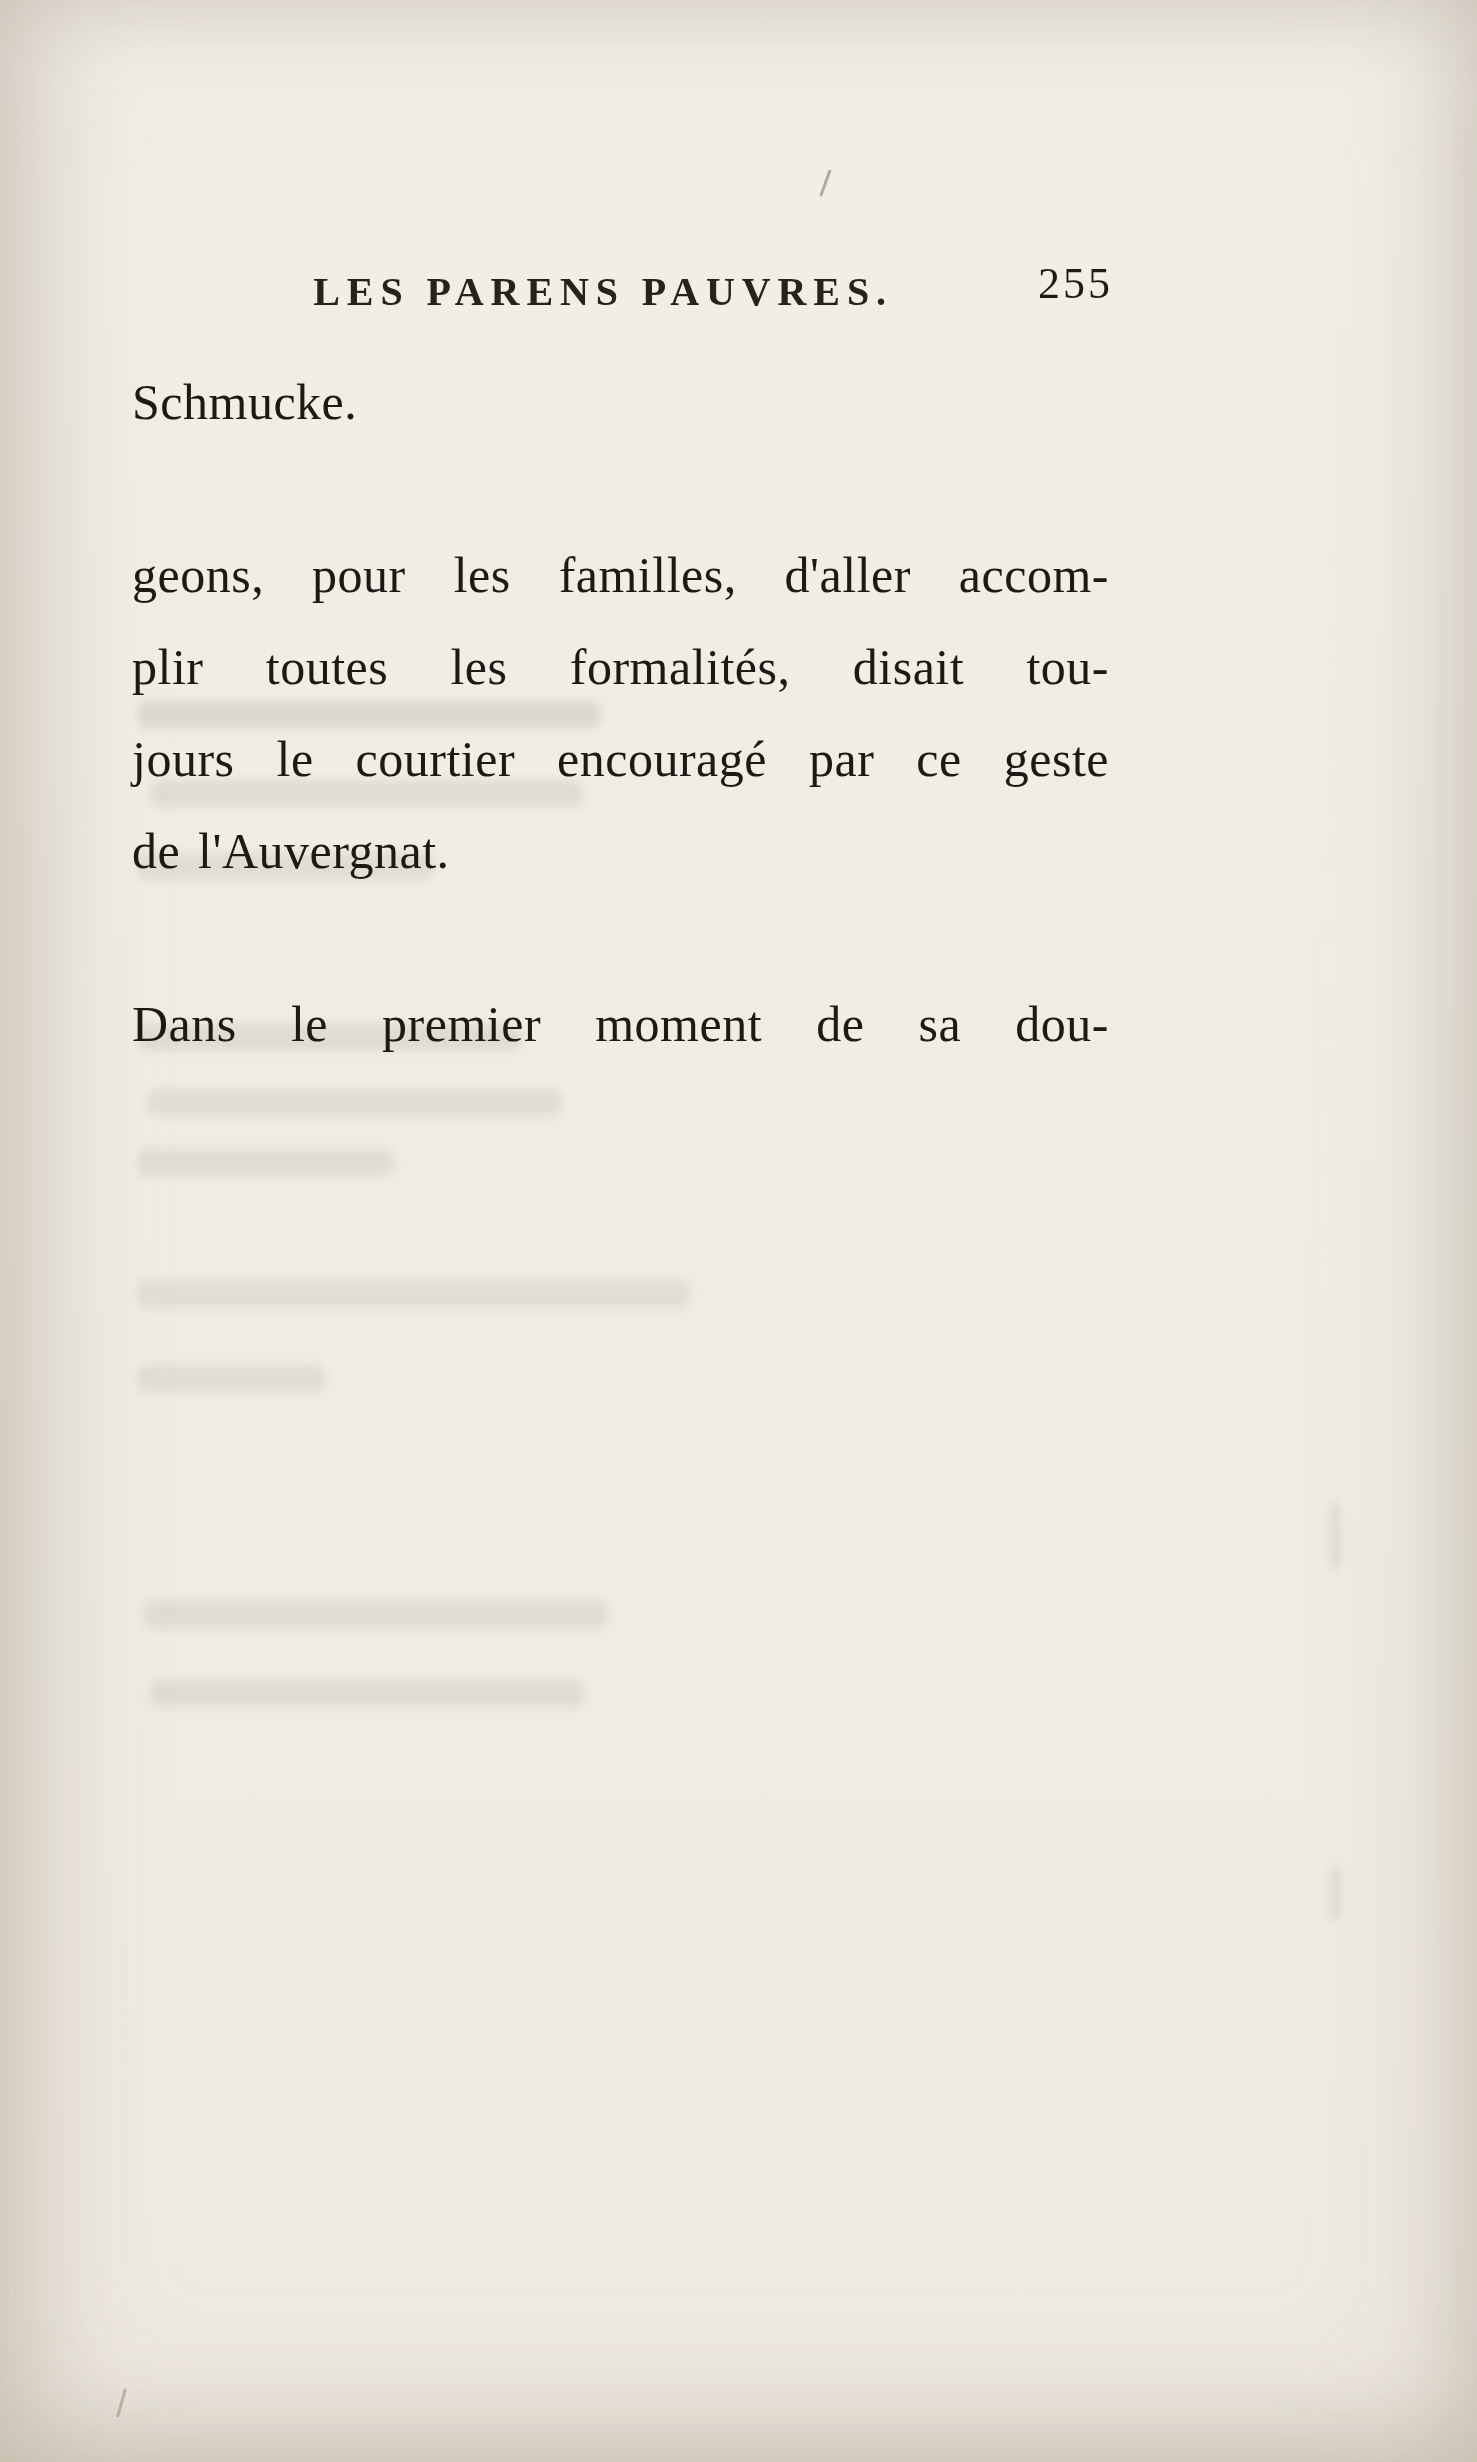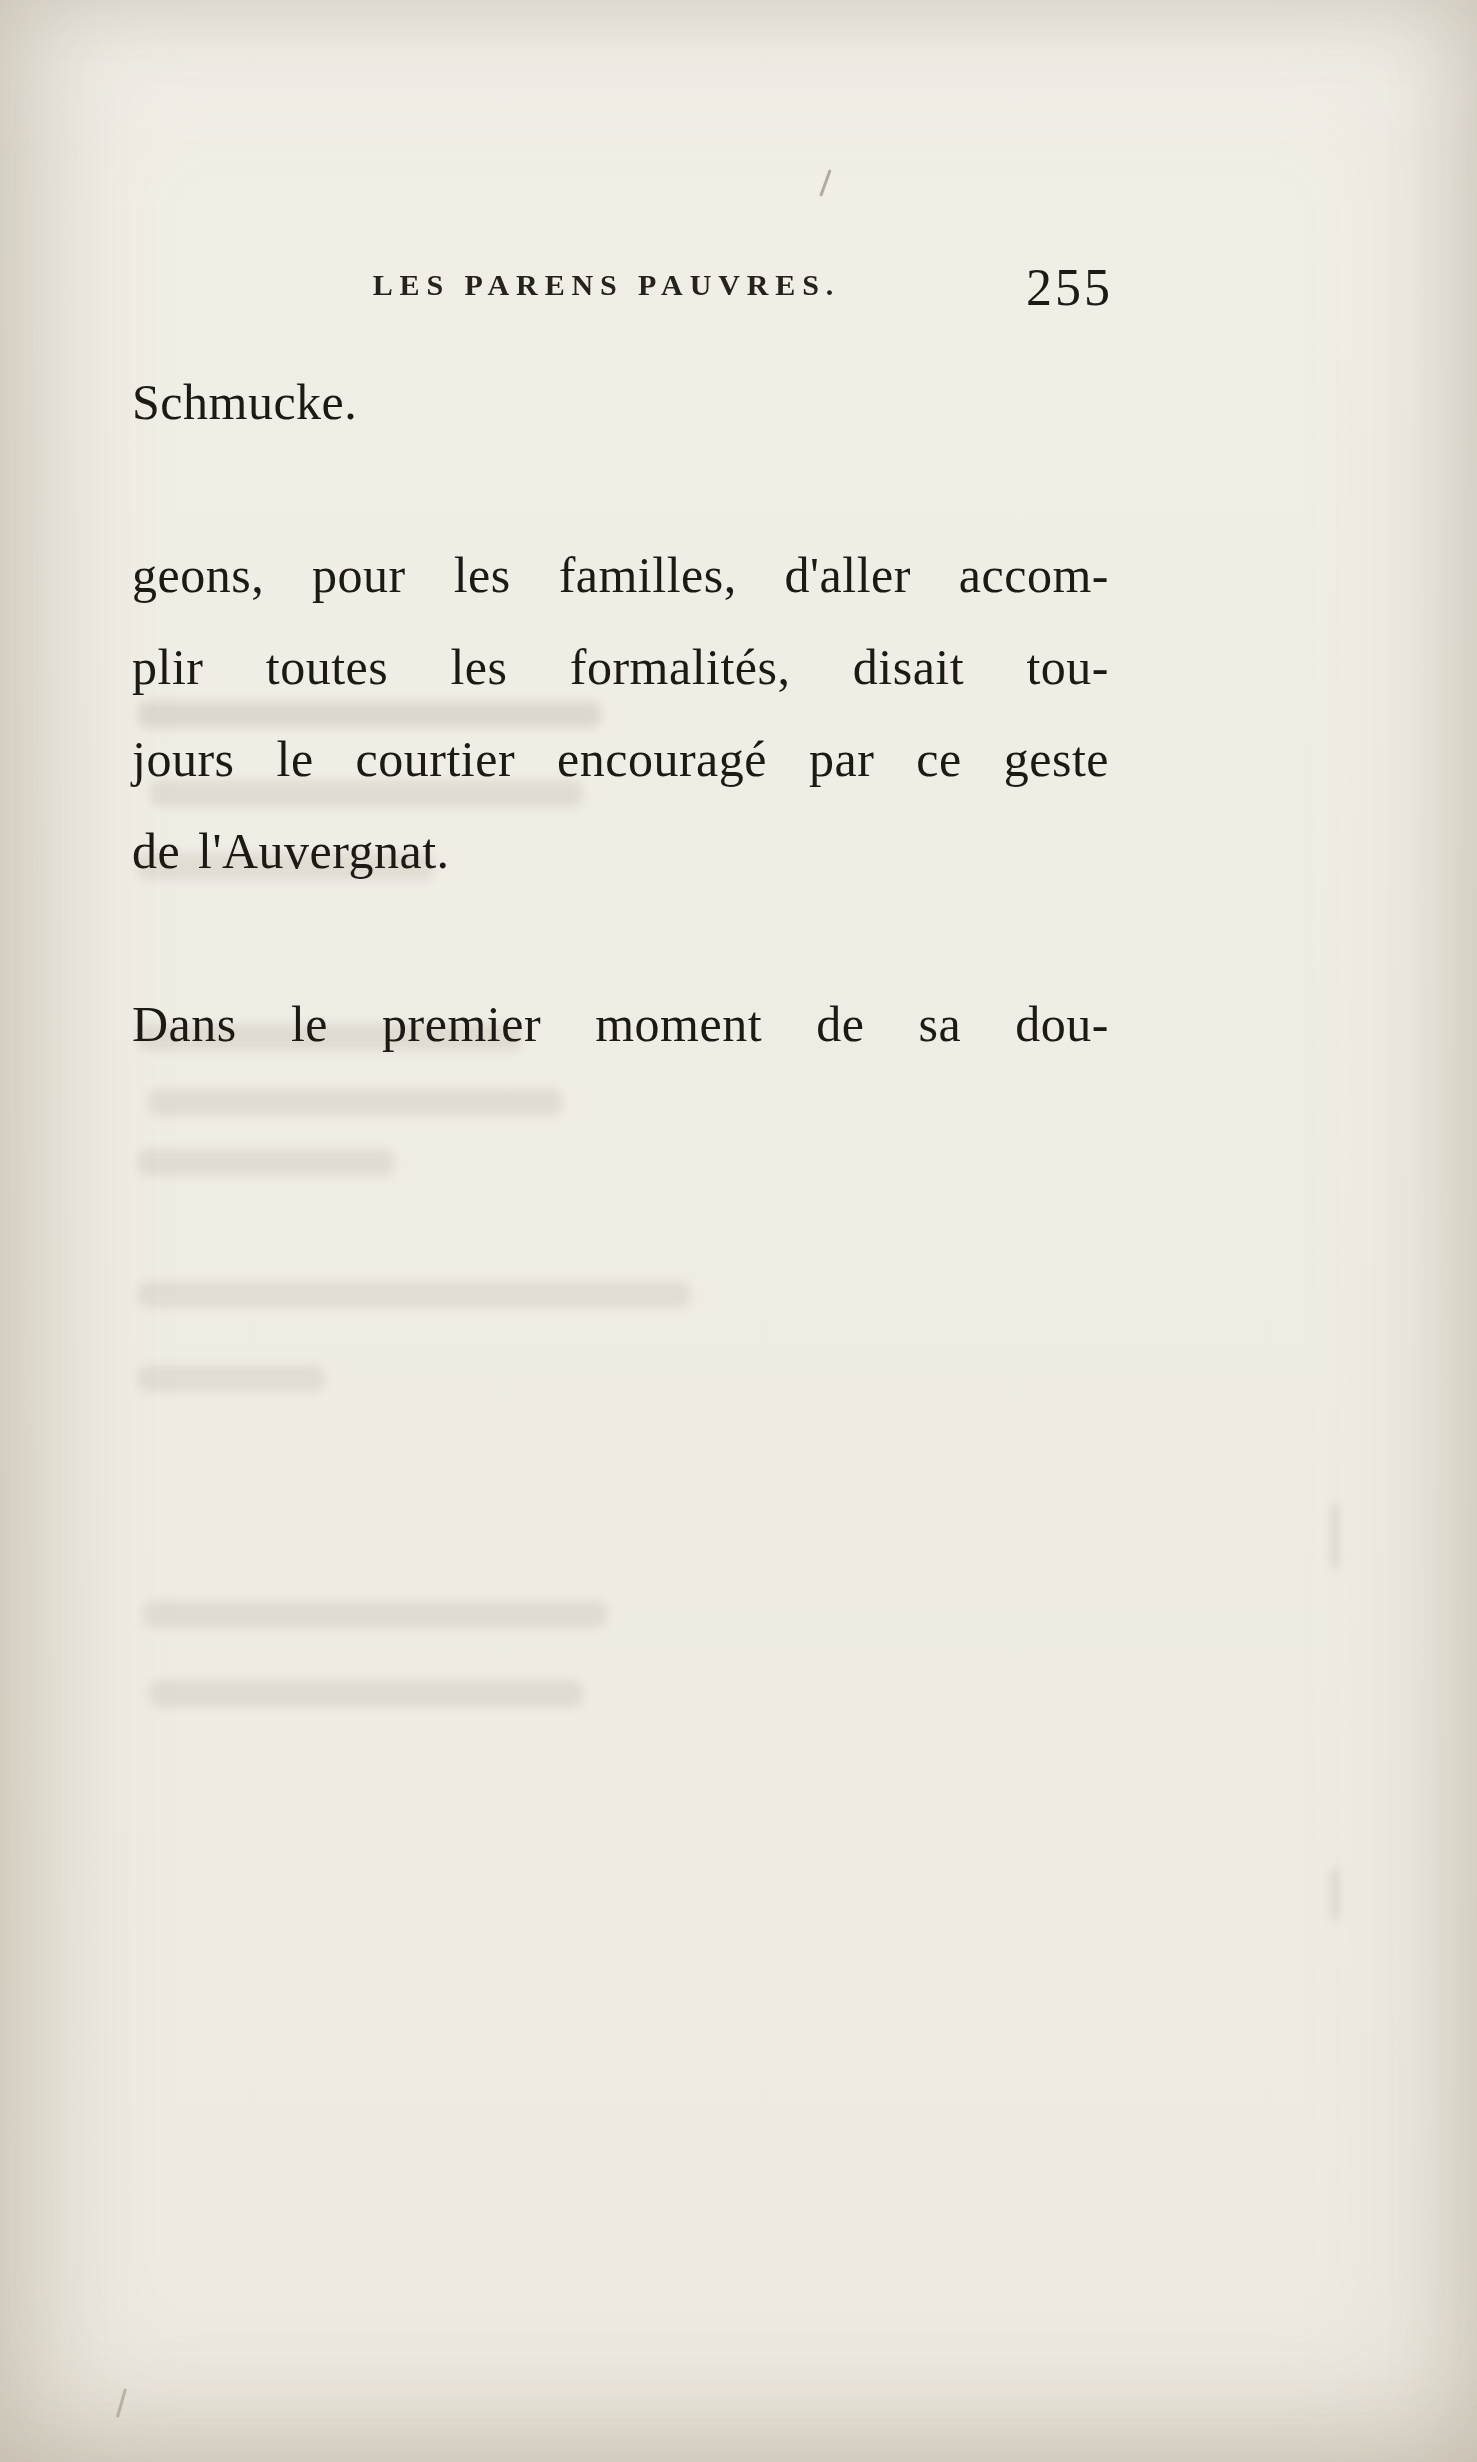--- a/index.html
+++ b/index.html
@@ -37,31 +37,31 @@
   .header {
     position: relative;
     height: 59px;
     margin-bottom: 33px;
   }
   .running-title {
     position: absolute;
     left: 50%;
     top: 3.9px;
     transform: translateX(-53%);
-    font-size: 30px;
+    font-size: 40px;
     font-weight: bold;
     letter-spacing: 6.9px;
     white-space: nowrap;
     color: #26221c;
   }
   .page-number {
     position: absolute;
     right: -3.9px;
     top: -5.9px;
-    font-size: 52px;
+    font-size: 44px;
     letter-spacing: 3px;
     color: #1e1b16;
   }
   .para {
     margin: 0 0 81px 0;
   }
   .line {
     font-size: 50px;
     line-height: 92px;
     color: #1d1a15;

